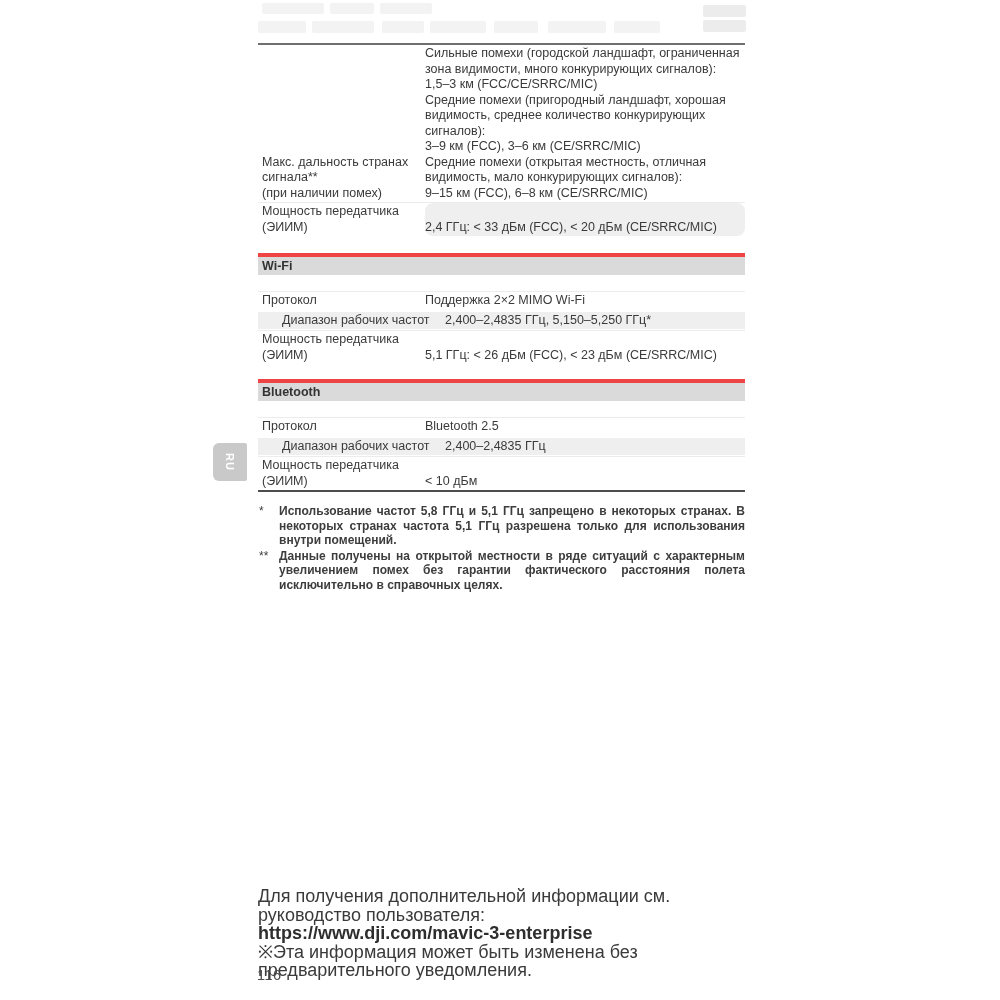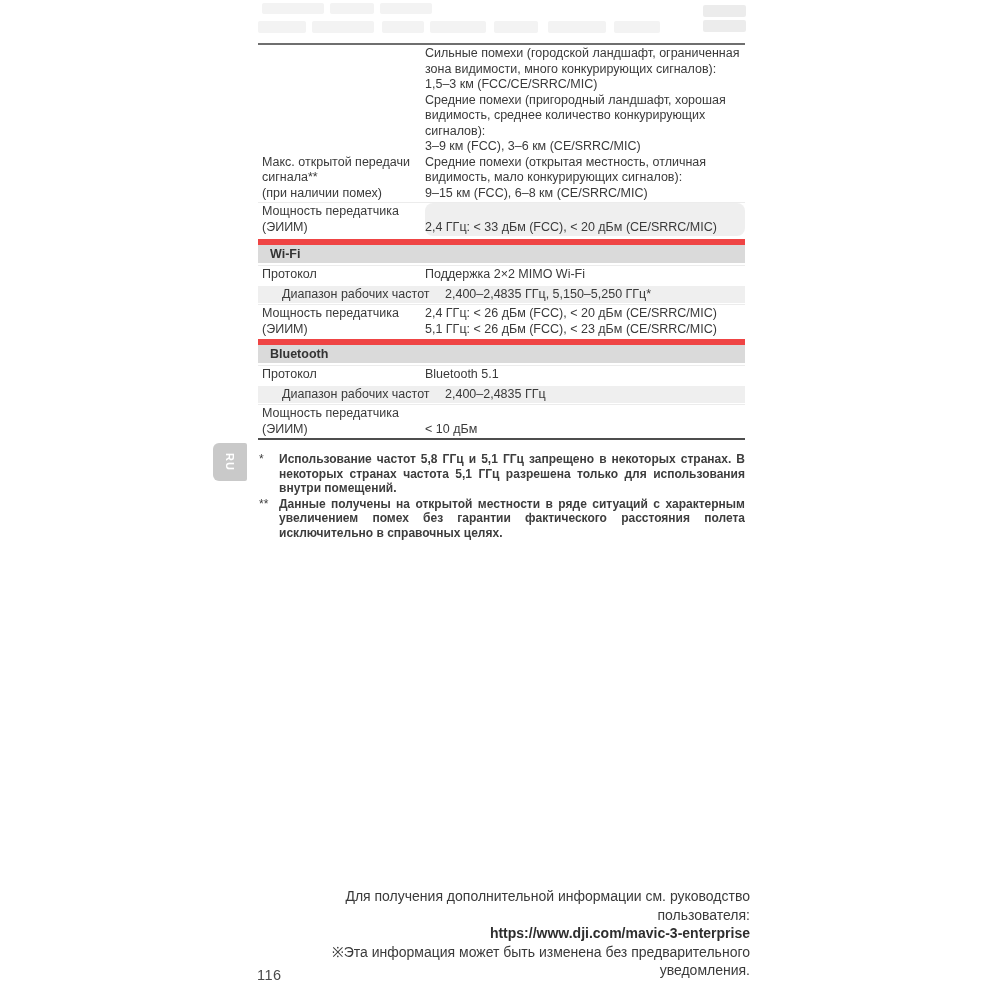--- a/index.html
+++ b/index.html
@@ -34,30 +34,30 @@
   .spec-row { display:flex; border-top:1px solid #ececec; }
   .spec-table > .spec-row:first-child { border-top:none; }
   .cell { padding:1px 0; display:flex; flex-direction:column; justify-content:flex-end; }
   .cell.label { flex:0 0 163px; padding-left:4px; }
   .cell.value { flex:1; }
   .shade-row { background:var(--shade,#efefef); border-top:2px solid #fff; border-bottom:1px solid #fff;padding-left:20px; }
   .shade-value .cell.value { background:var(--shade,#efefef);border-radius:8px; }
   .shade-value { border-bottom:2px solid #fff; }
   .section-row {
     background:var(--band,#dadada); height:18px; line-height:18px;
-    margin:1px 0; padding-left:12px; font-weight:bold; color:#333;
-    border-top:6px solid #ef4444; border-bottom:1px solid #fff;
+    margin:15px 0; padding-left:4px; font-weight:bold; color:#333;
+    border-top:4px solid #ef4444; border-bottom:1px solid #fff;
   }
 
   .footnotes { margin-top:12px; font-size:12px; line-height:14.5px; color:#3d3d3d; }
   .footnote { display:flex; margin-bottom:1px; }
   .fn-marker { flex:0 0 20px; padding-left:1px; }
   .fn-text { flex:1; text-align:justify;font-weight:bold; }
 
-  .footer { position:absolute; left:258px; top:887px; width:492px; font-size:14px; line-height:18.5px; color:#3a3a3a;text-align:right; }
+  .footer { position:absolute; left:258px; top:887px; width:492px; font-size:18px; line-height:18.5px; color:#3a3a3a; }
   .footer .url { font-weight:bold; color:#2e2e2e; }
 
   .page-number { position:absolute; left:257px; top:967px; font-size:14.5px; color:#4a4a4a; letter-spacing:0.5px; }
 </style>
 </head>
 <body>
 
 <div class="page">
 
   <div class="ghost" style="left:262px; top:3px;  width:62px; height:11px;"></div>
@@ -74,21 +74,21 @@
   <div class="ghost dk" style="left:703px; top:20px; width:43px; height:12px;"></div>
 
   <div class="ru-tab">
     <span>RU</span>
   </div>
 
   <div class="content">
     <div class="spec-table">
         <div class="spec-row">
           <div class="cell label">
-            <div>Макс. открытой передачи</div>
+            <div>Макс. дальность странах</div>
             <div>сигнала**</div>
             <div>(при наличии помех)</div>
           </div>
           <div class="cell value">
             <div>Сильные помехи (городской ландшафт, ограниченная</div>
             <div>зона видимости, много конкурирующих сигналов):</div>
             <div>1,5–3 км (FCC/CE/SRRC/MIC)</div>
             <div>Средние помехи (пригородный ландшафт, хорошая</div>
             <div>видимость, среднее количество конкурирующих</div>
             <div>сигналов):</div>
@@ -123,31 +123,30 @@
           <div class="cell value">
             <div>2,400–2,4835 ГГц, 5,150–5,250 ГГц*</div>
           </div>
         </div>
         <div class="spec-row">
           <div class="cell label">
             <div>Мощность передатчика</div>
             <div>(ЭИИМ)</div>
           </div>
           <div class="cell value">
-            <div>2,4 ГГц: &lt; 26 дБм (FCC), &lt; 20 дБм (CE/SRRC/MIC)</div>
             <div>5,1 ГГц: &lt; 26 дБм (FCC), &lt; 23 дБм (CE/SRRC/MIC)</div>
           </div>
         </div>
         <div class="section-row"><span>Bluetooth</span></div>
         <div class="spec-row">
           <div class="cell label">
             <div>Протокол</div>
           </div>
           <div class="cell value">
-            <div>Bluetooth 5.1</div>
+            <div>Bluetooth 2.5</div>
           </div>
         </div>
         <div class="spec-row shade-row">
           <div class="cell label">
             <div>Диапазон рабочих частот</div>
           </div>
           <div class="cell value">
             <div>2,400–2,4835 ГГц</div>
           </div>
         </div>

